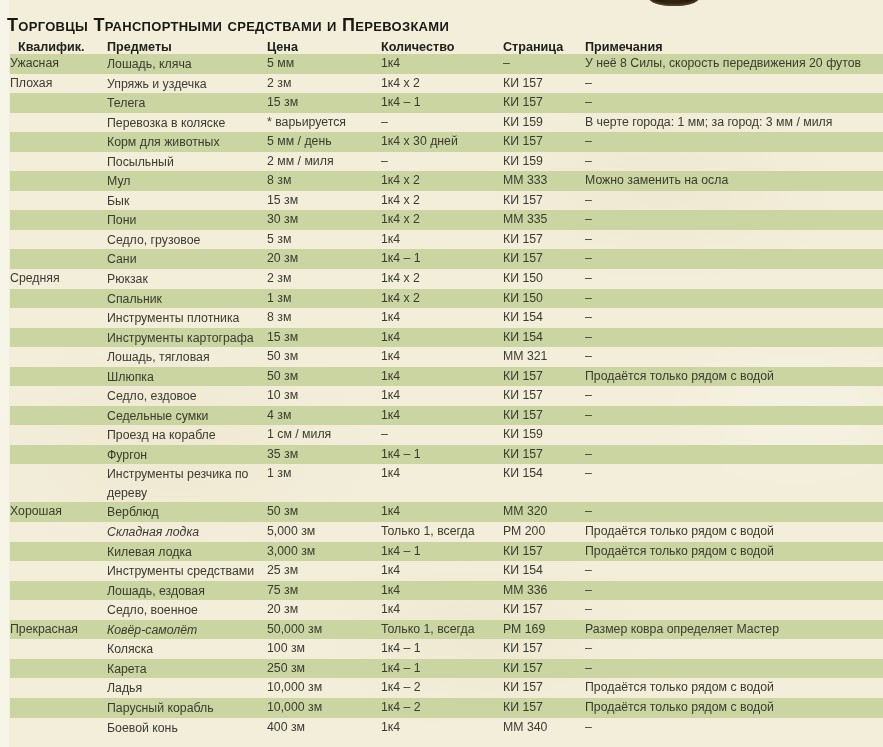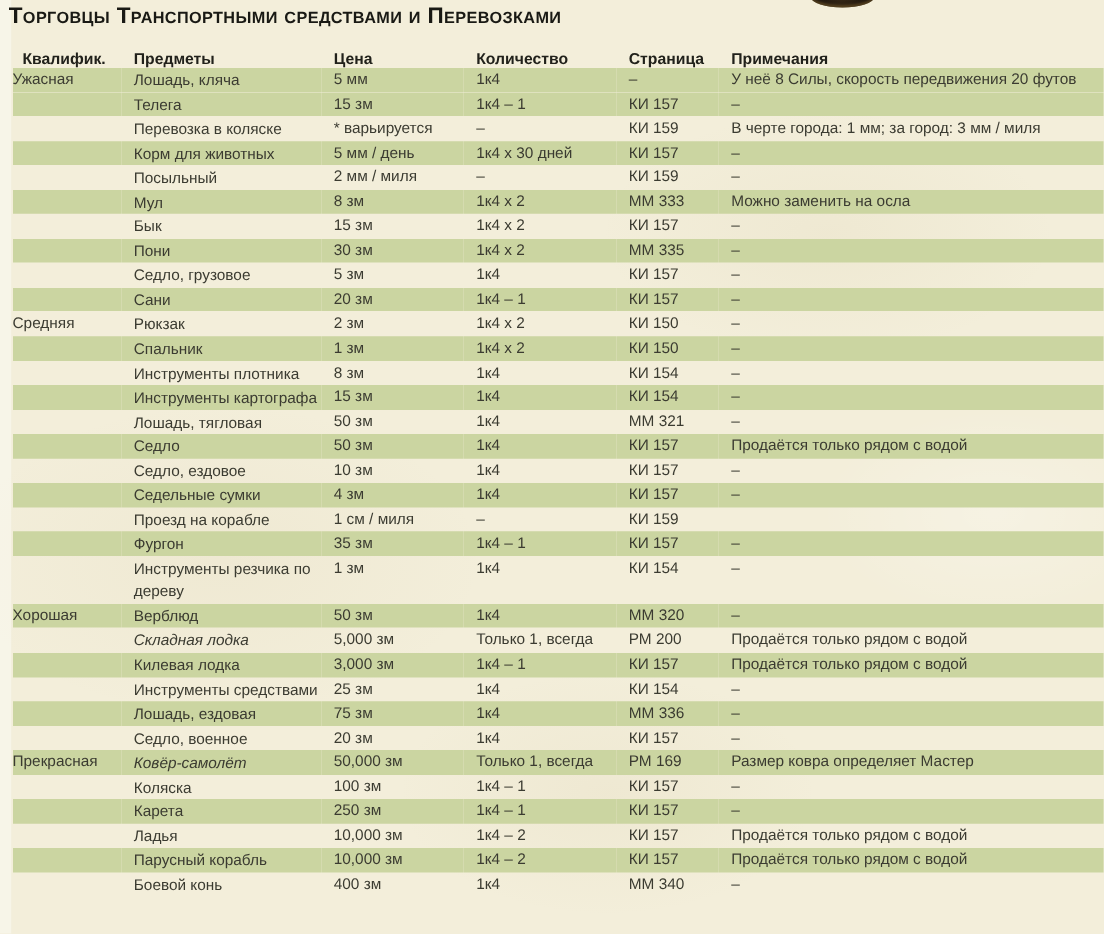--- a/index.html
+++ b/index.html
@@ -27,21 +27,21 @@
     position:absolute;left:0;top:0;width:9px;height:747px;
     background:rgba(252,252,248,.45);
   }
   .token{
     position:absolute;left:649px;top:-10px;width:50px;height:16px;
     border-radius:50%;
     background:radial-gradient(circle at 50% 30%, #3a2b18 0%, #241a10 55%, #1a120a 100%);
     box-shadow:inset 0 -2px 2px rgba(122,94,44,.55);
   }
   .page-title{
-    position:absolute;left:7px;top:2px;
+    position:absolute;left:7px;top:15px;
     font-size:18px;font-weight:bold;
     font-variant:small-caps;
     letter-spacing:.3px;
     color:var(--ink-title);
     white-space:nowrap;
   }
   table.merchant{
     position:absolute;left:10px;top:39px;width:873px;
     border-collapse:collapse;table-layout:fixed;
   }
@@ -100,20 +100,28 @@
   </thead>
   <tbody>
       <tr class="green">
     <td class="qual">Ужасная</td>
     <td class="item">Лошадь, кляча</td>
     <td class="price">5 мм</td>
     <td class="qty">1к4</td>
     <td class="page">–</td>
     <td class="note">У неё 8 Силы, скорость передвижения 20 футов</td>
   </tr>
+      <tr class="plain">
+    <td class="qual">Плохая</td>
+    <td class="item">Упряжь и уздечка</td>
+    <td class="price">2 зм</td>
+    <td class="qty">1к4 х 2</td>
+    <td class="page">КИ 157</td>
+    <td class="note">–</td>
+  </tr>
       <tr class="green">
     <td class="qual"></td>
     <td class="item">Телега</td>
     <td class="price">15 зм</td>
     <td class="qty">1к4 – 1</td>
     <td class="page">КИ 157</td>
     <td class="note">–</td>
   </tr>
       <tr class="plain">
     <td class="qual"></td>
@@ -214,21 +222,21 @@
       <tr class="plain">
     <td class="qual"></td>
     <td class="item">Лошадь, тягловая</td>
     <td class="price">50 зм</td>
     <td class="qty">1к4</td>
     <td class="page">ММ 321</td>
     <td class="note">–</td>
   </tr>
       <tr class="green">
     <td class="qual"></td>
-    <td class="item">Седло</td>
+    <td class="item">Шлюпка</td>
     <td class="price">50 зм</td>
     <td class="qty">1к4</td>
     <td class="page">КИ 157</td>
     <td class="note">Продаётся только рядом с водой</td>
   </tr>
       <tr class="plain">
     <td class="qual"></td>
     <td class="item">Седло, ездовое</td>
     <td class="price">10 зм</td>
     <td class="qty">1к4</td>

